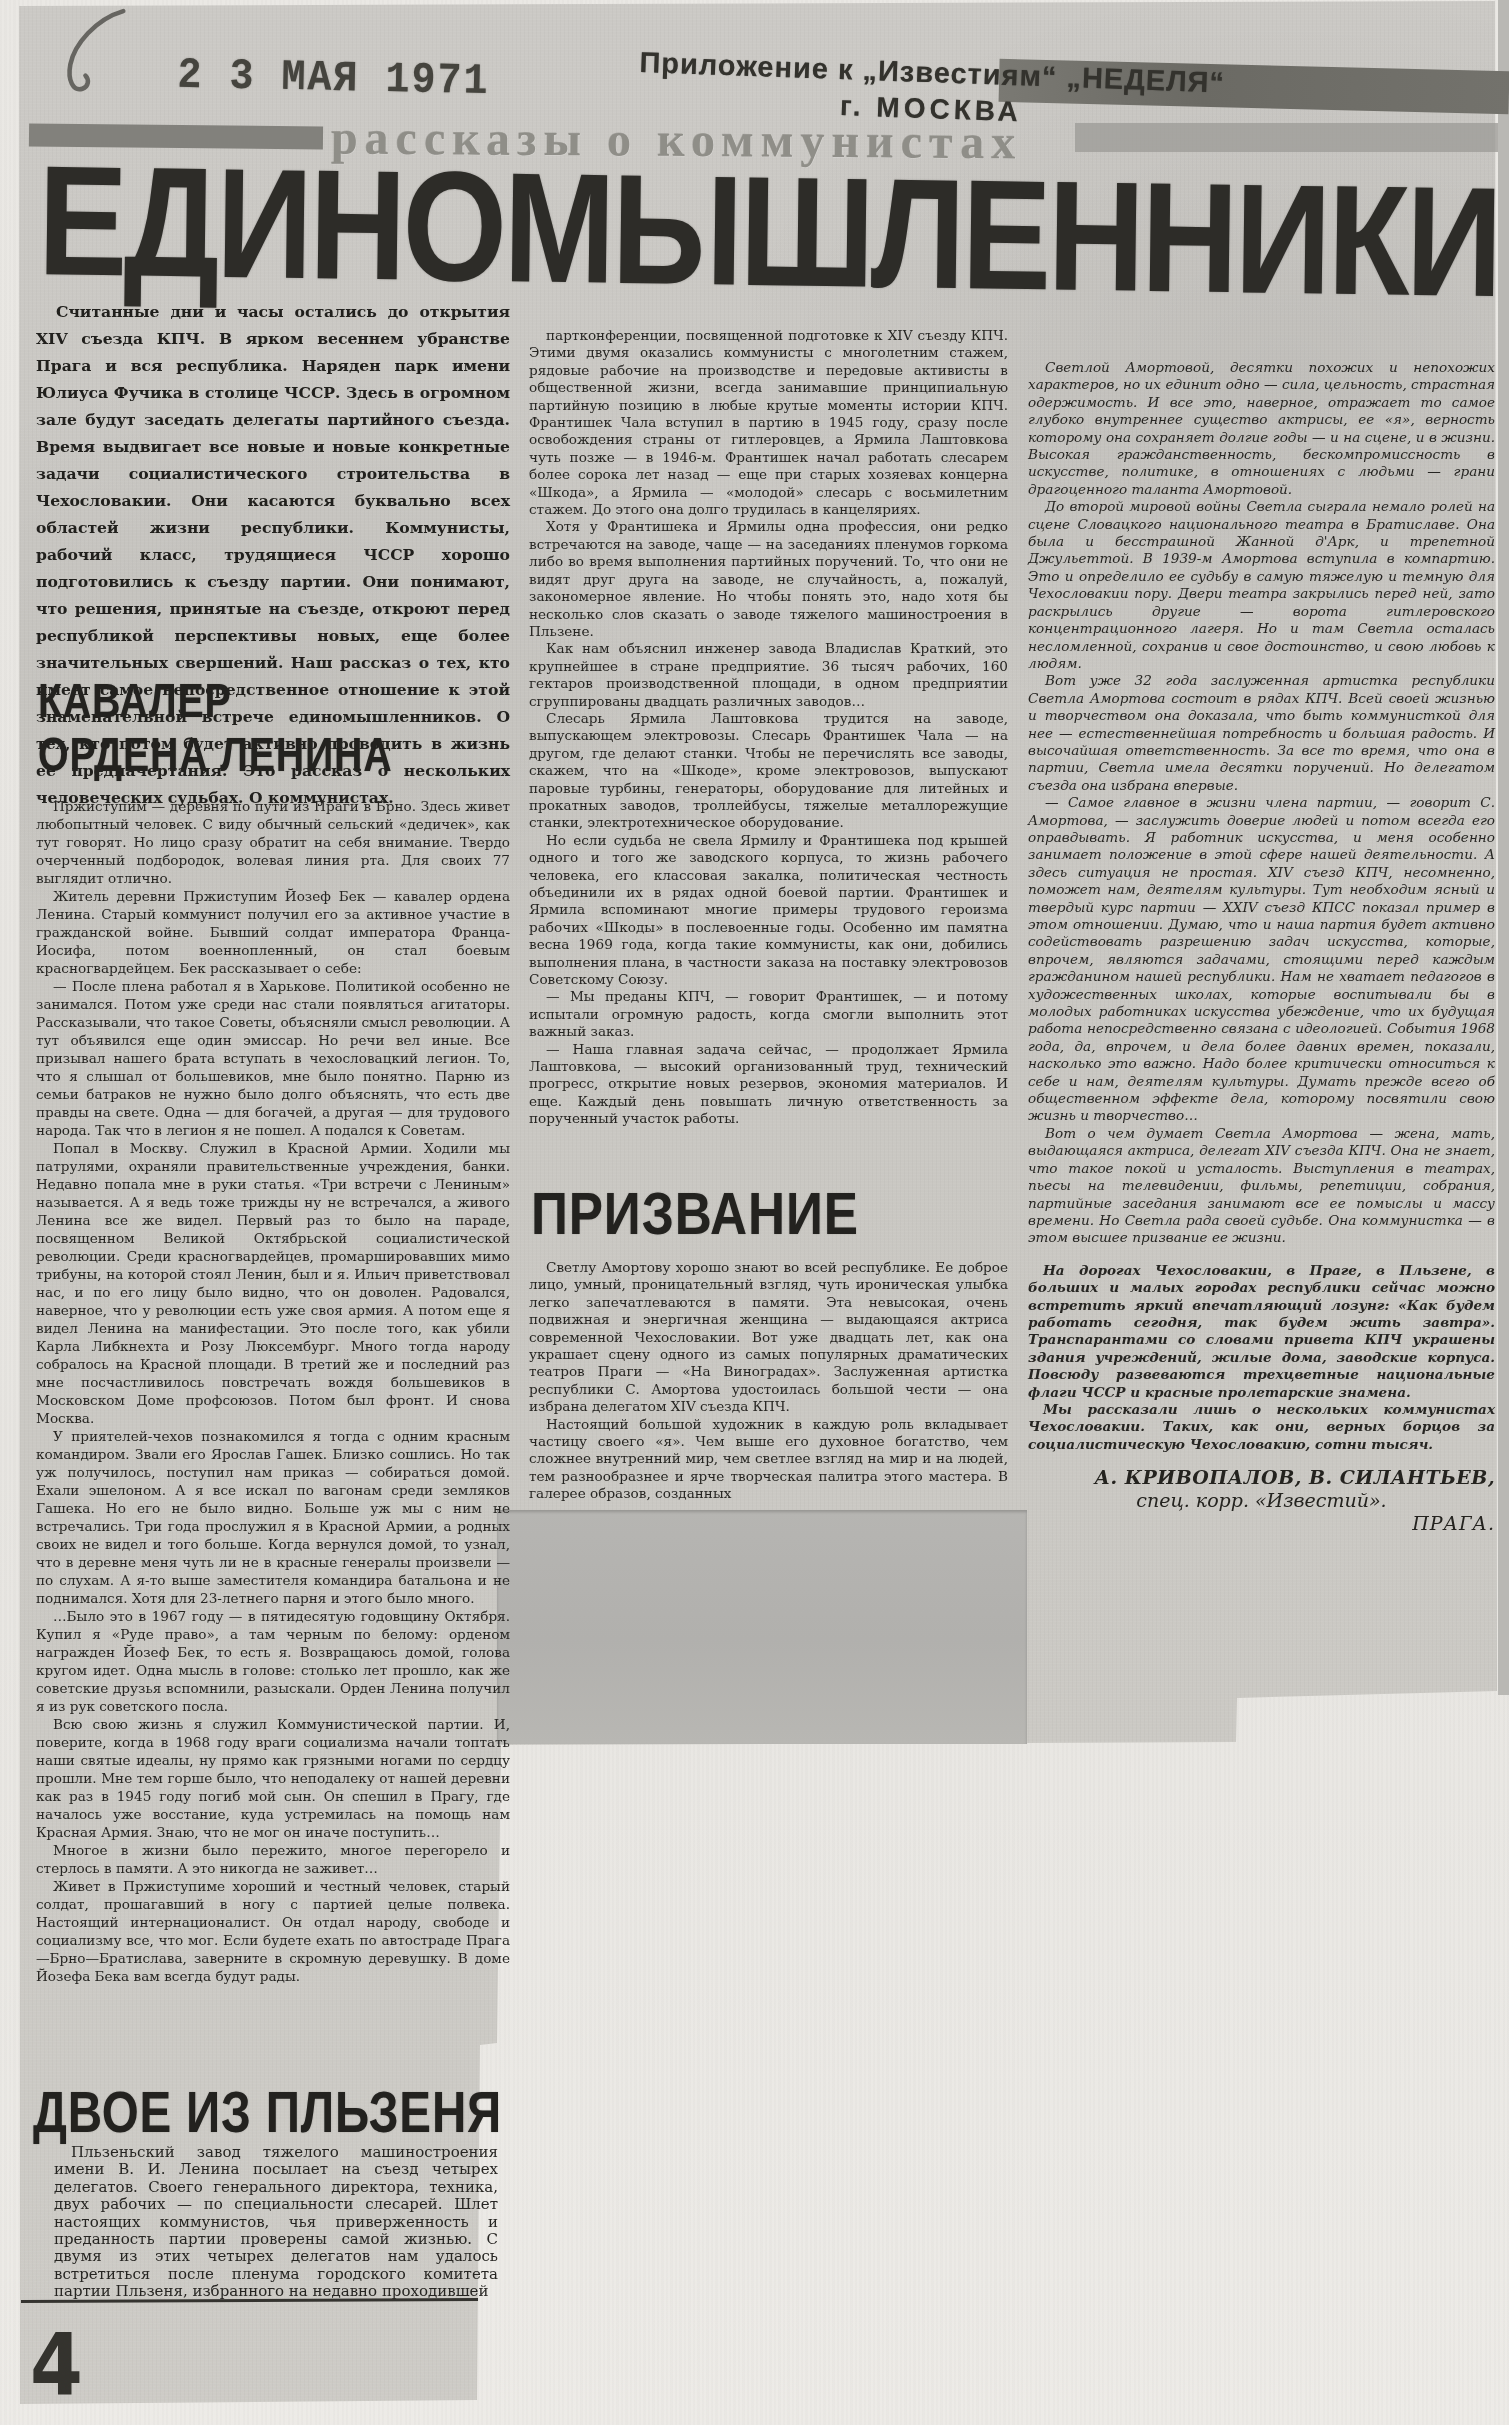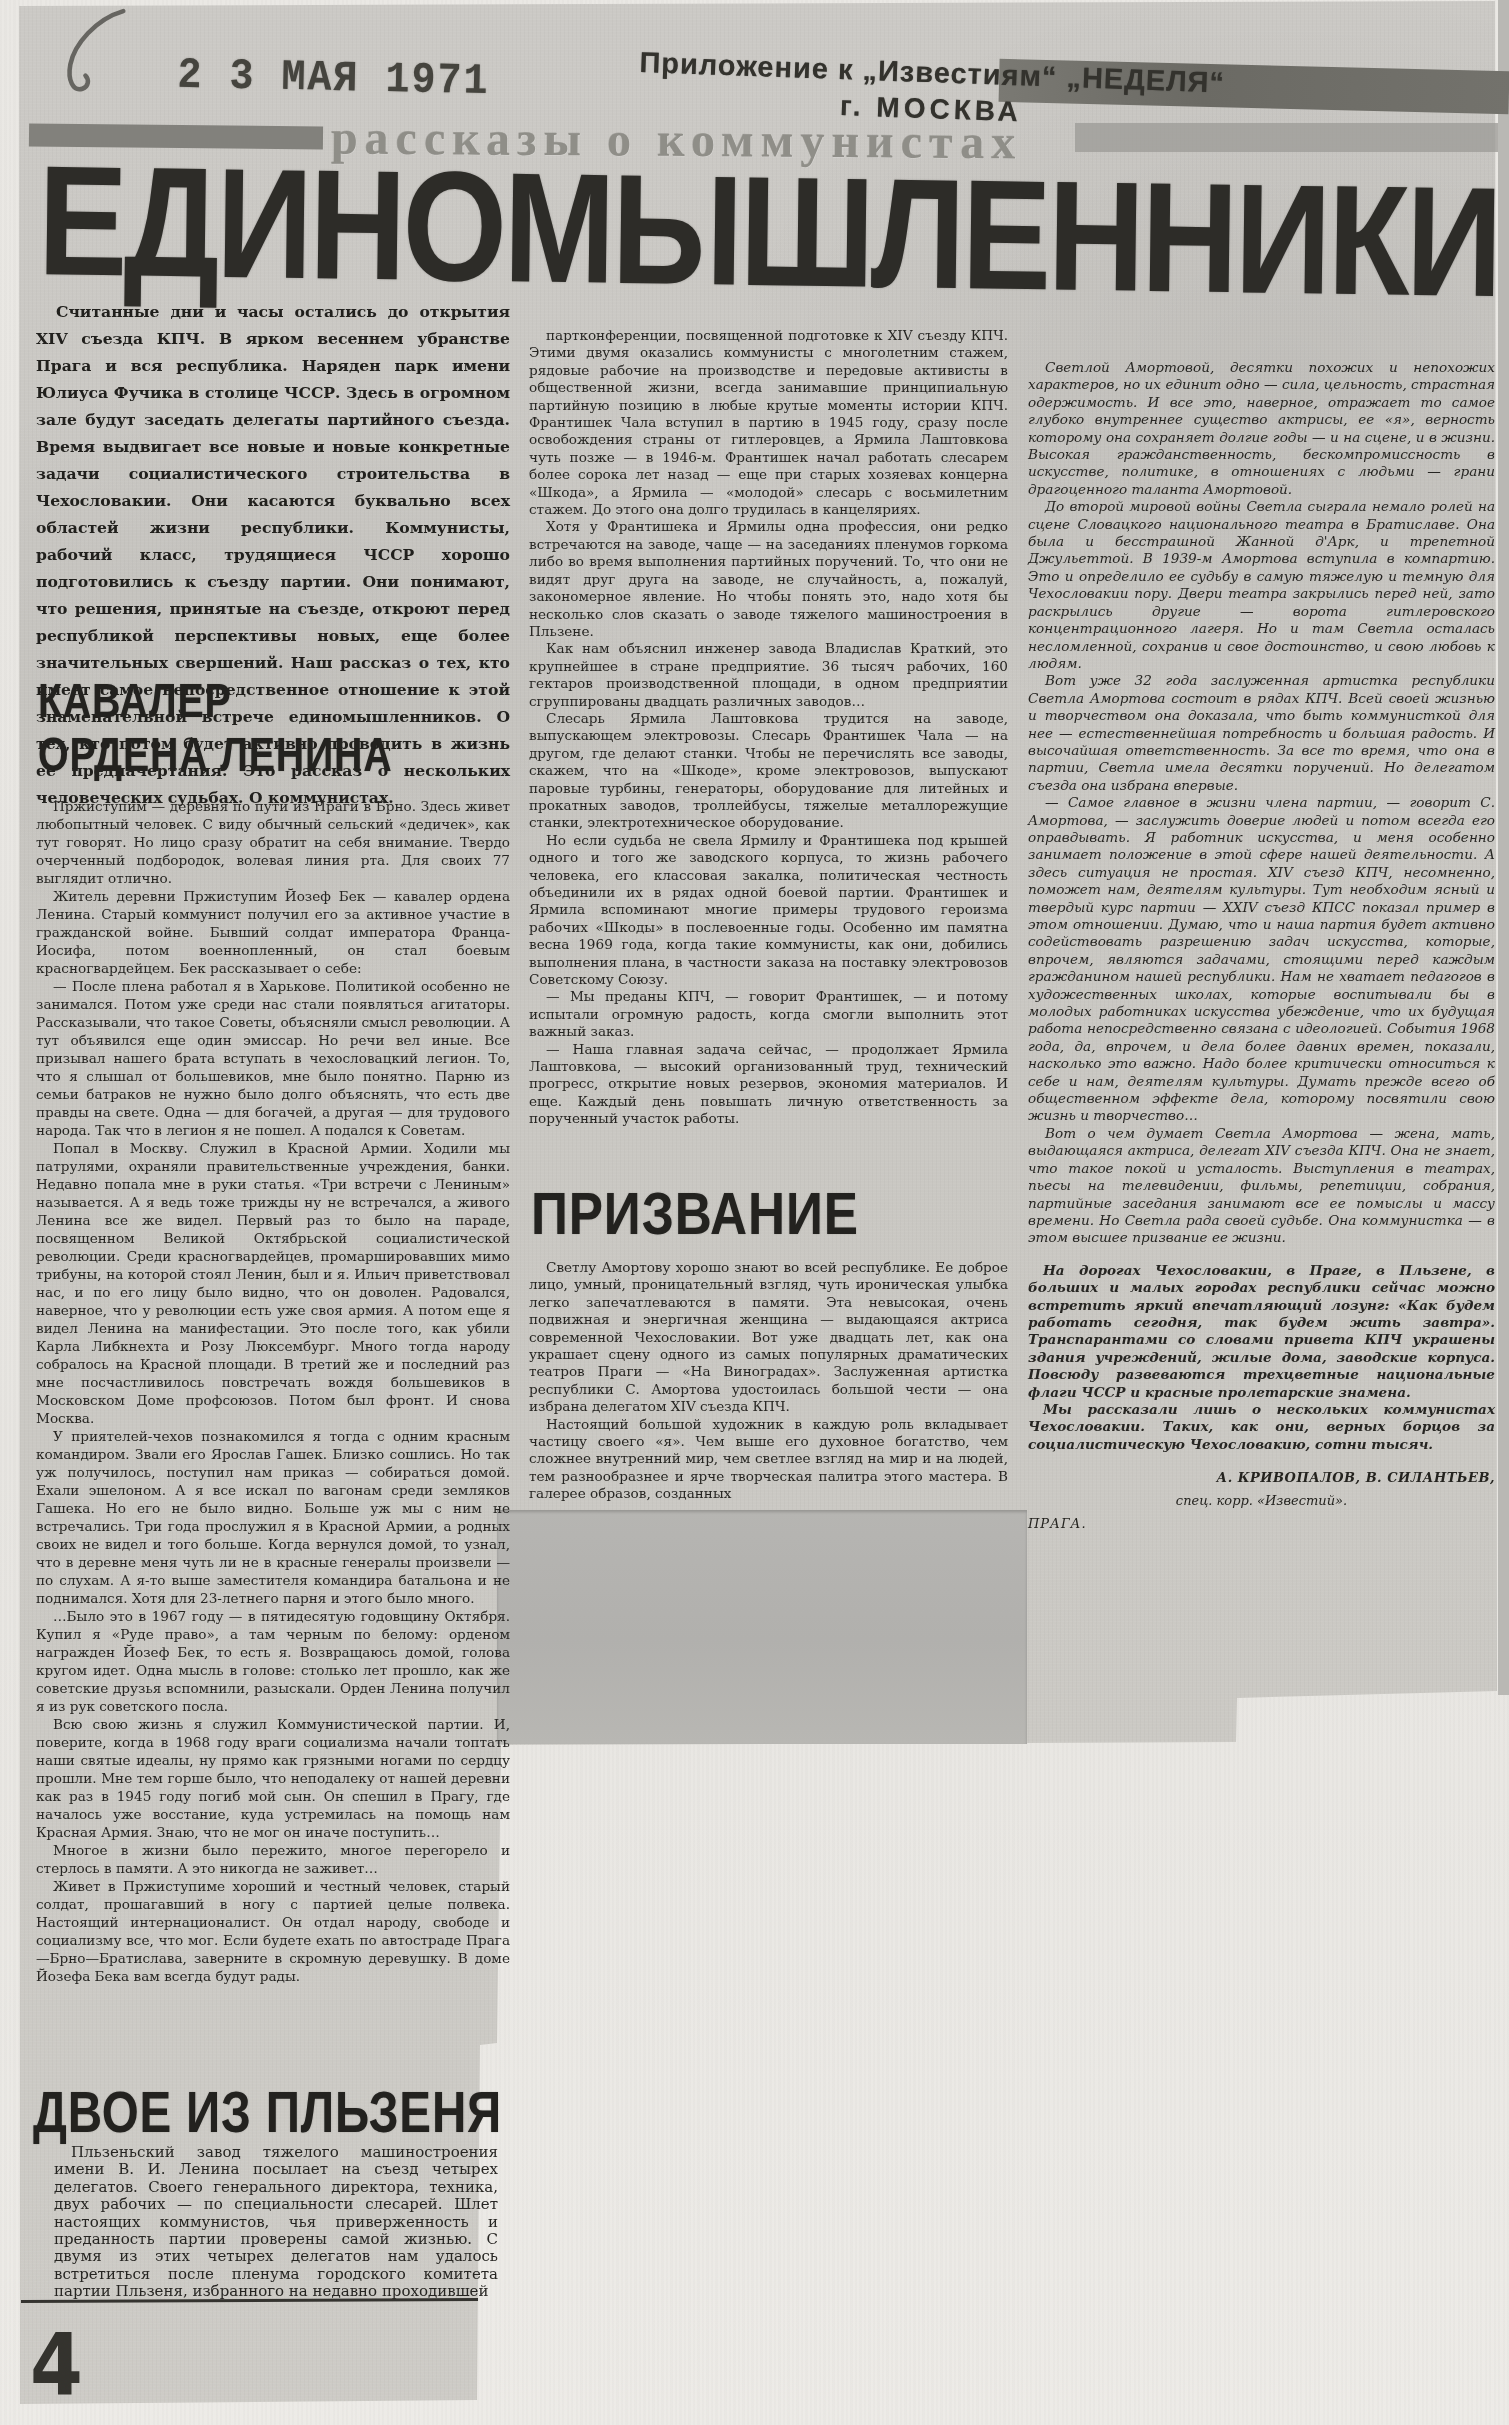--- a/index.html
+++ b/index.html
@@ -69,24 +69,24 @@
   .h-kavaler{left:38px;top:674px;font-size:48px;line-height:54px;transform:scaleX(.82);letter-spacing:1px;}
   .body1{left:36px;top:797px;width:474px;font-size:13.6px;line-height:18px;}
   .h-dvoe{left:33px;top:2083px;font-size:58px;line-height:1;transform:scaleX(.82);letter-spacing:1px;}
   .dvoe-lead{left:38px;top:2144px;width:444px;font-size:15px;line-height:17.4px;margin-left:16px;}
   .body2a{left:529px;top:327px;width:479px;font-size:13.6px;line-height:17.4px;}
   .h-prizv{left:531px;top:1185px;font-size:59px;line-height:1;transform:scaleX(.87);letter-spacing:1px;}
   .body2b{left:529px;top:1259px;width:479px;font-size:13.6px;line-height:17.4px;}
   .body3{left:1028px;top:359px;width:467px;font-size:13.6px;line-height:17.4px;font-style:italic;}
   .closing{margin-top:15px;font-weight:bold;}
   .closing p{text-indent:15px;}
-  .sig{margin-top:13px;font-size:13px;line-height:23px;color:#24231f;}
+  .sig{margin-top:13px;font-size:19px;line-height:23px;color:#24231f;}
   .sig-authors{text-align:right;font-weight:bold;letter-spacing:0.5px;}
   .sig-role{text-align:center;}
-  .sig-city{text-align:left;letter-spacing:1px;}
+  .sig-city{text-align:right;letter-spacing:1px;}
   
   .foot-rule{left:21px;top:2299px;width:457px;height:2.5px;background:#34332f;transform:rotate(-.25deg);}
   .page-number{
     left:30px;top:2314px;font-family:"DejaVu Sans",sans-serif;font-weight:bold;
     font-size:76px;color:#34332e;transform:scaleY(1.12);transform-origin:left top;
   }
 </style>
 </head>
 <body>
 

